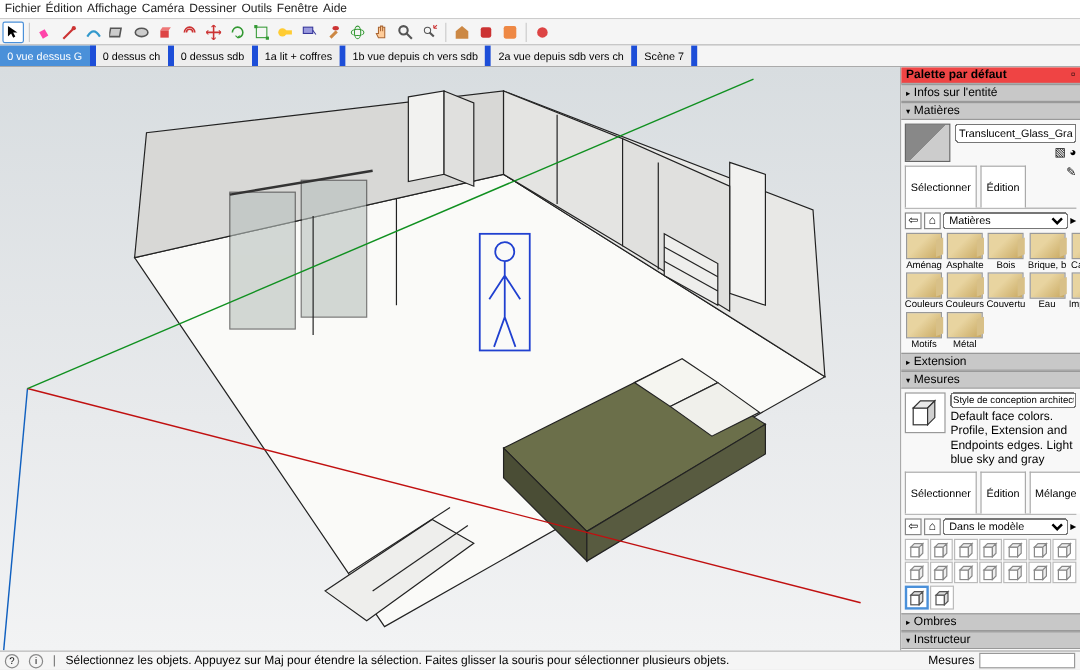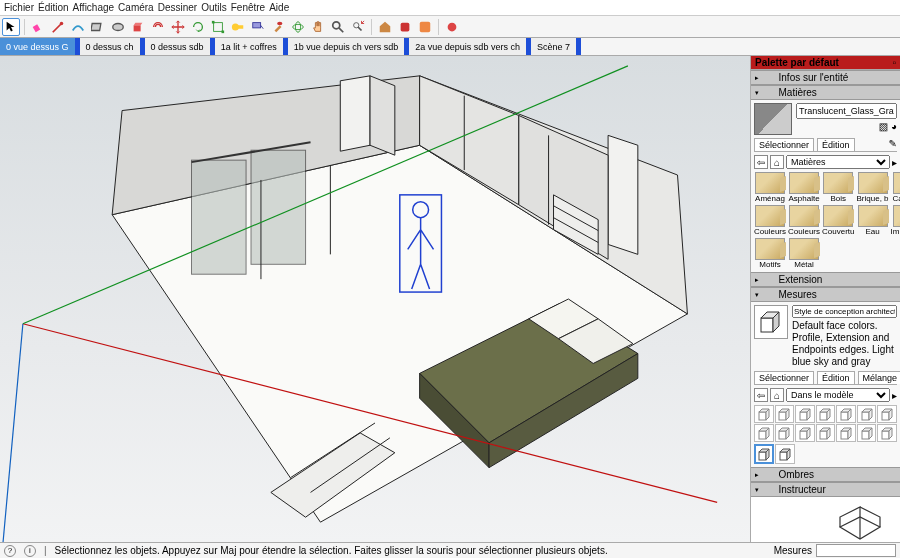--- a/index.html
+++ b/index.html
@@ -20,30 +20,30 @@
 .scenetab { padding: 2px 6px; border-right: 5px solid #1d4ed8; background: #eee; font-size: 9px; display: flex; align-items: center; cursor: default; white-space: nowrap; }
 .scenetab.active { background: #4a90d9; color: #fff; }
 
 
 .main { flex: 1; display: flex; min-height: 0; }
 .viewport { flex: 1; background: linear-gradient(180deg, #d8dde0 0%, #e8eaec 60%, #f2f3f4 100%); position: relative; overflow: hidden; }
 .axis { position: absolute; left: 20px; top: 280px; }
 
 
 .panel { width: 150px; background: #ececec; border-left: 1px solid #aaa; display: flex; flex-direction: column; font-size: 9px; overflow: hidden; }
-.panel-title { background: #b91c1c; border-bottom: 1px solid #aaa; padding: 1px 4px; font-weight: bold; display: flex; justify-content: space-between; align-items: center; }
-.tray-header { background: #c8c8c8; border-top: 1px solid #999; border-bottom: 1px solid #999; padding: 1px 4px; display: flex; align-items: center; gap: 20px; cursor: default; }
+.panel-title { background: #ef4444; border-bottom: 1px solid #aaa; padding: 1px 4px; font-weight: bold; display: flex; justify-content: space-between; align-items: center; }
+.tray-header { background: #c8c8c8; border-top: 1px solid #999; border-bottom: 1px solid #999; padding: 1px 4px; display: flex; align-items: center; gap: 3px; cursor: default; }
 .tray-header .arrow { font-size: 7px; }
 .tray-body { background: #f8f8f8; padding: 3px; }
 .mat-preview { display: flex; gap: 4px; align-items: flex-start; }
 .mat-swatch { width: 38px; height: 32px; background: linear-gradient(135deg, #888 0%, #888 50%, #ccc 50%, #ccc 100%); border: 1px solid #666; }
 .mat-name { flex: 1; }
 .mat-name input { width: 100%; font-size: 9px; padding: 1px; }
 .subtabs { display: flex; gap: 3px; margin-top: 3px; border-bottom: 1px solid #aaa; }
-.subtab { padding: 1px 4px; background: #fff; border: 1px solid #aaa; border-bottom: none; font-size: 9px; cursor: default; }
+.subtab { padding: 12px 4px; background: #fff; border: 1px solid #aaa; border-bottom: none; font-size: 9px; cursor: default; }
 .dd-row { display: flex; gap: 2px; align-items: center; margin: 3px 0; }
 .dd-row select { flex: 1; font-size: 9px; }
 .home-ico { width: 14px; height: 14px; background: #fff; border: 1px solid #888; display: inline-flex; align-items: center; justify-content: center; }
 .mat-grid { display: grid; grid-template-columns: repeat(5, 1fr); gap: 2px; }
 .mat-item { text-align: center; }
 .mat-thumb { width: 30px; height: 22px; background: linear-gradient(135deg, #e8d4a0 40%, #c8a860 100%); border: 1px solid #999; margin: 0 auto; position: relative; }
 .mat-thumb::after { content: ''; position: absolute; right: -2px; top: 4px; width: 6px; height: 14px; background: #d8c088; transform: skewY(-20deg); }
 .mat-label { font-size: 8px; white-space: nowrap; overflow: hidden; text-overflow: ellipsis; }
 .style-prev { display: flex; gap: 4px; }
 .style-thumb { width: 34px; height: 34px; background: #fff; border: 1px solid #999; display: flex; align-items: center; justify-content: center; }

